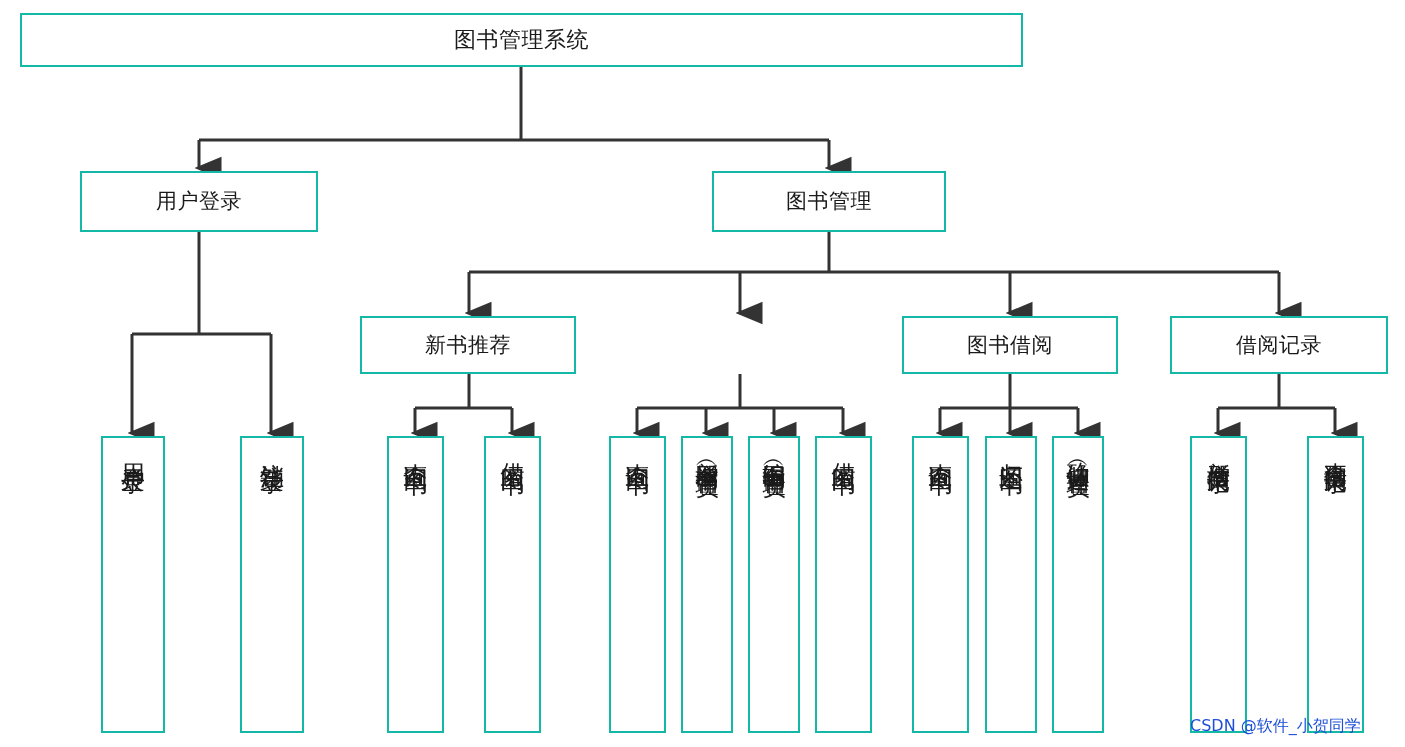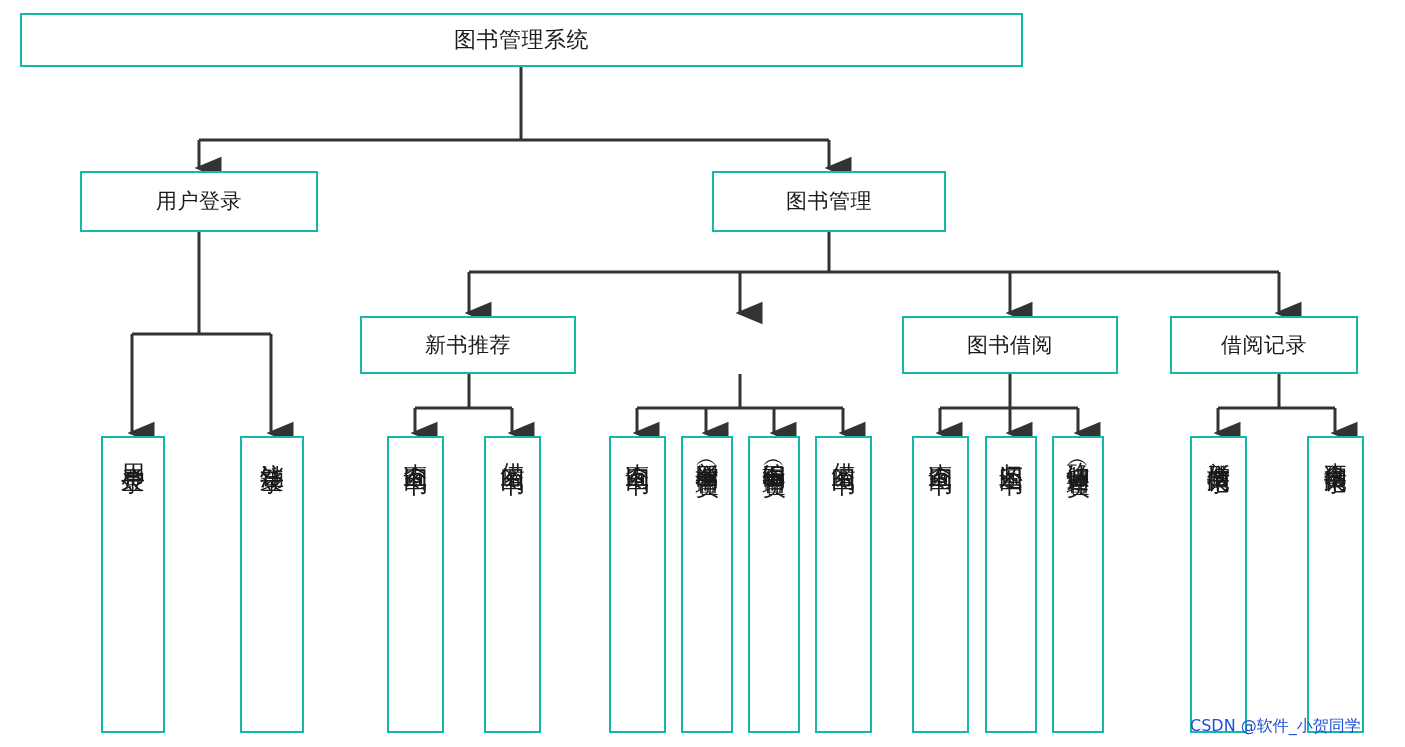--- a/index.html
+++ b/index.html
@@ -147,21 +147,21 @@
   <div class="node horiz" style="left:712px; top:171px; width:234px; height:61px;">
     <span class="label">图书管理</span>
   </div>
 
   <div class="node horiz" style="left:360px; top:316px; width:216px; height:58px;">
     <span class="label">新书推荐</span>
   </div>
   <div class="node horiz" style="left:902px; top:316px; width:216px; height:58px;">
     <span class="label">图书借阅</span>
   </div>
-  <div class="node horiz" style="left:1170px; top:316px; width:188px; height:58px;">
+  <div class="node horiz" style="left:1170px; top:316px; width:218px; height:58px;">
     <span class="label">借阅记录</span>
   </div>
 
   <div class="node vert" style="left:101px; top:436px; width:64px; height:297px;">
     <span class="label">用户登录</span>
   </div>
   <div class="node vert" style="left:240px; top:436px; width:64px; height:297px;">
     <span class="label">注销登录</span>
   </div>
 

